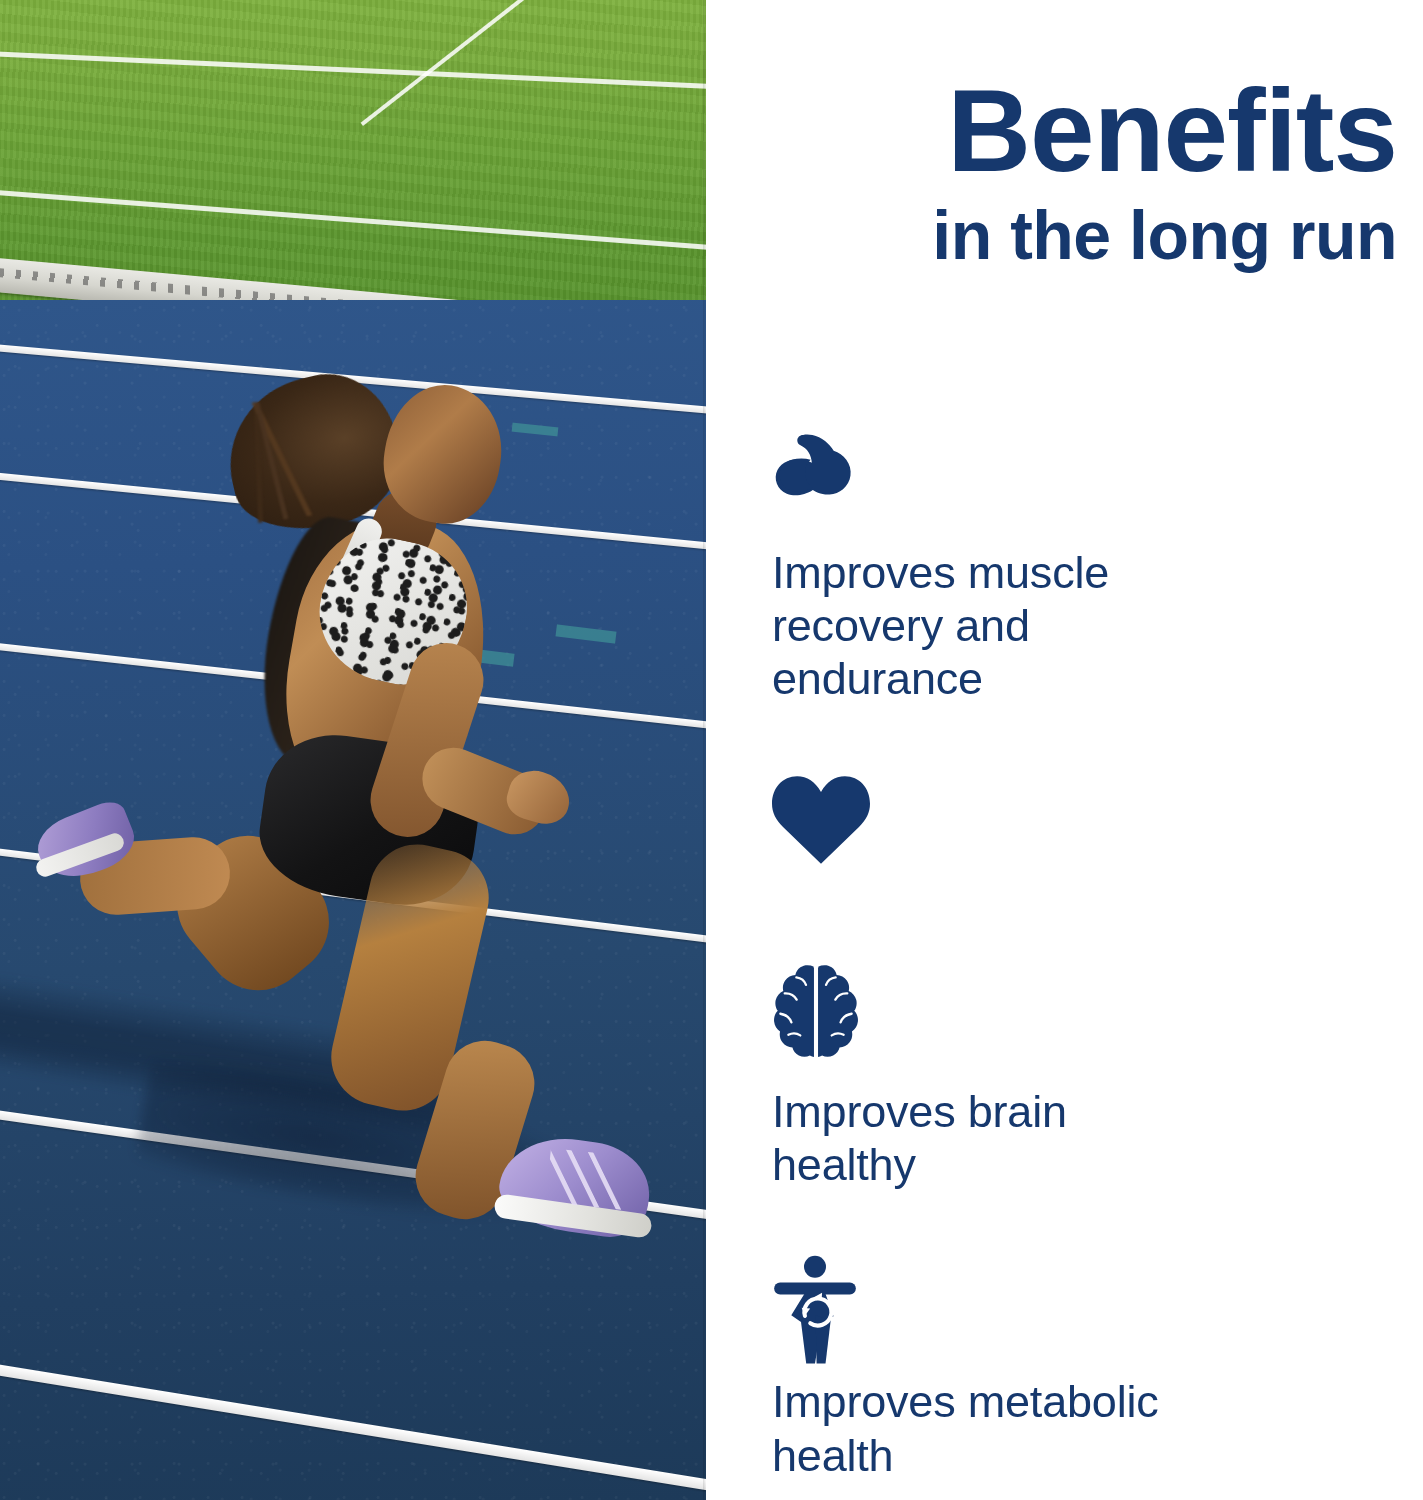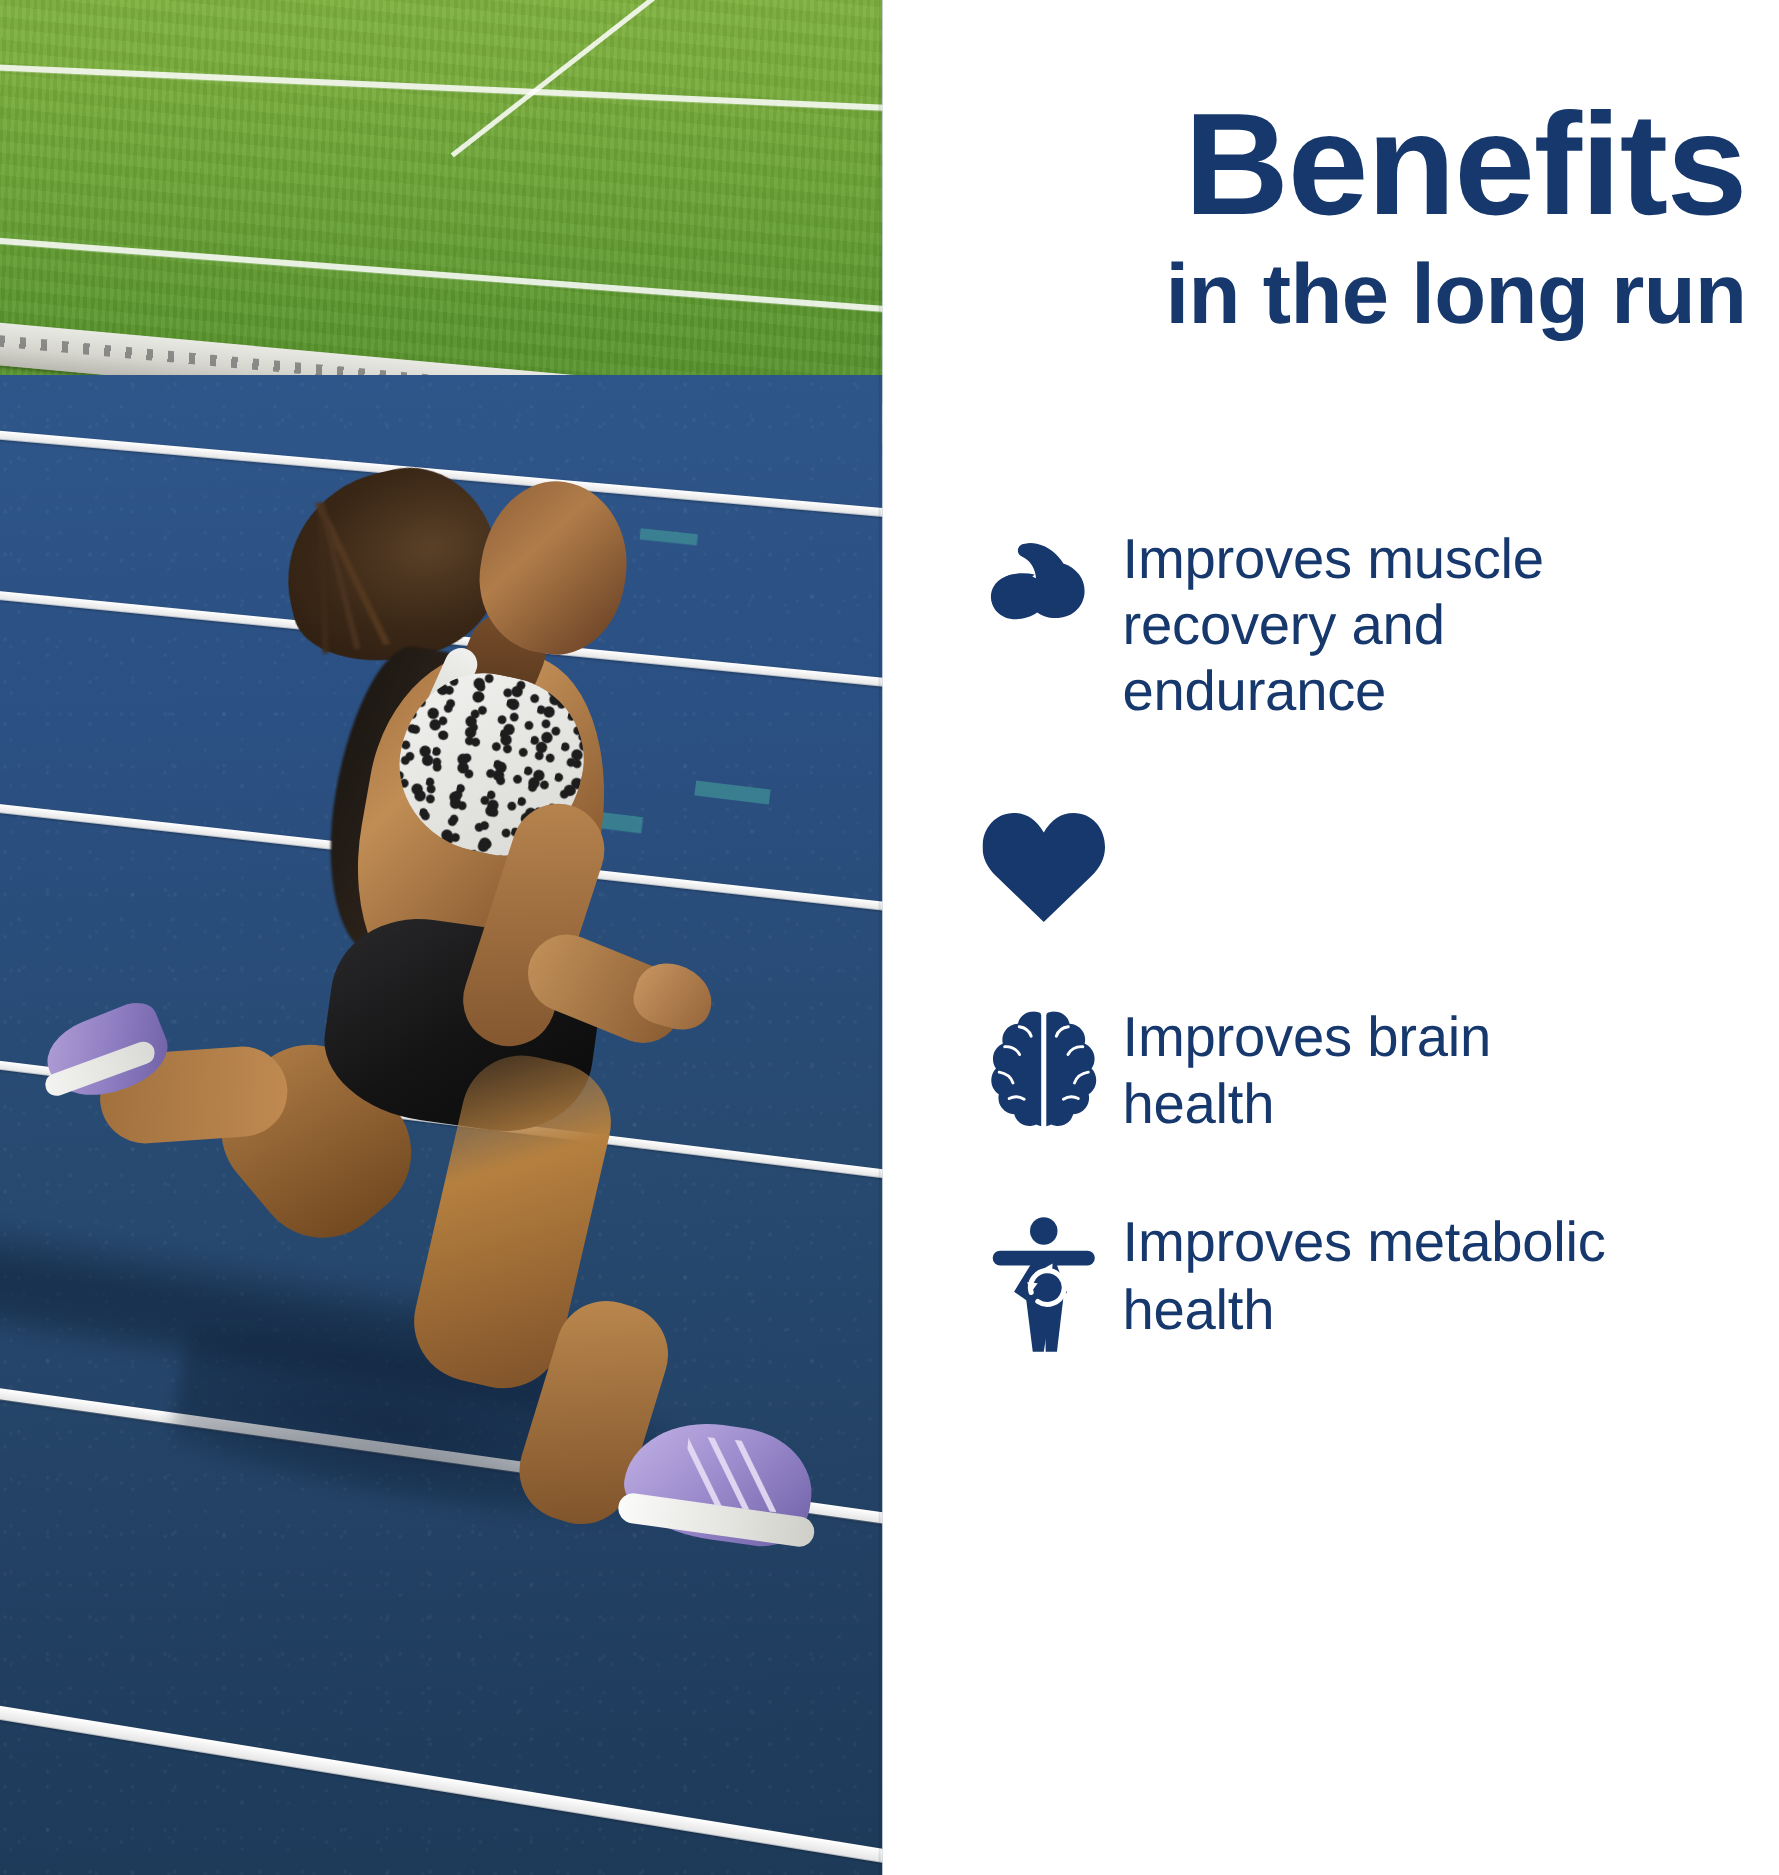--- a/index.html
+++ b/index.html
@@ -283,20 +283,21 @@
   }
 
   .benefits{
     position:absolute;
     left:66px; top:420px; right:0;
   }
   .benefit{
     display:flex;
     align-items:flex-start;
     margin-bottom:64px;
+    flex-direction:column;
   }
   .benefit .icon-wrap{
     flex:0 0 126px;
     display:flex;
     align-items:flex-start;
     justify-content:center;
     padding-top:6px;
   }
   .benefit .b-text{
     font-size:45px;
@@ -410,21 +411,21 @@
               <path d="M5.5 33.5c3.8.6 6.4 2.7 7.6 5.9"></path>
               <path d="M11 48c2.8-1.4 5.6-1.3 8.2.4"></path>
               <path d="M43.5 8.5c-3.2.4-5.6 2.3-6.6 5.2"></path>
               <path d="M51.5 19.5c-3.6-.2-6.6 1.4-8.2 4.3"></path>
               <path d="M54.5 33.5c-3.8.6-6.4 2.7-7.6 5.9"></path>
               <path d="M49 48c-2.8-1.4-5.6-1.3-8.2.4"></path>
             </g>
           </svg>
         </div>
         <div class="b-text">Improves brain
-health</div>
+healthy</div>
       </div>
 
       <div class="benefit b-meta">
         <div class="icon-wrap">
           <svg width="86" height="110" viewBox="0 0 54 70" aria-hidden="true">
             <g fill="#16386d">
               <circle cx="27" cy="7.5" r="7"></circle>
               <rect x="1" y="17.5" width="52" height="7.6" rx="3.8"></rect>
               <path d="M20.4 24.5h13.2l5.2 14.4-7.6 4-4.2 26.1h-5.6l-3.3-26.3-6.2-4.3z"></path>
               <path d="M27.4 38.5 37 41.4l-3.3 27.6h-5.7z"></path>

